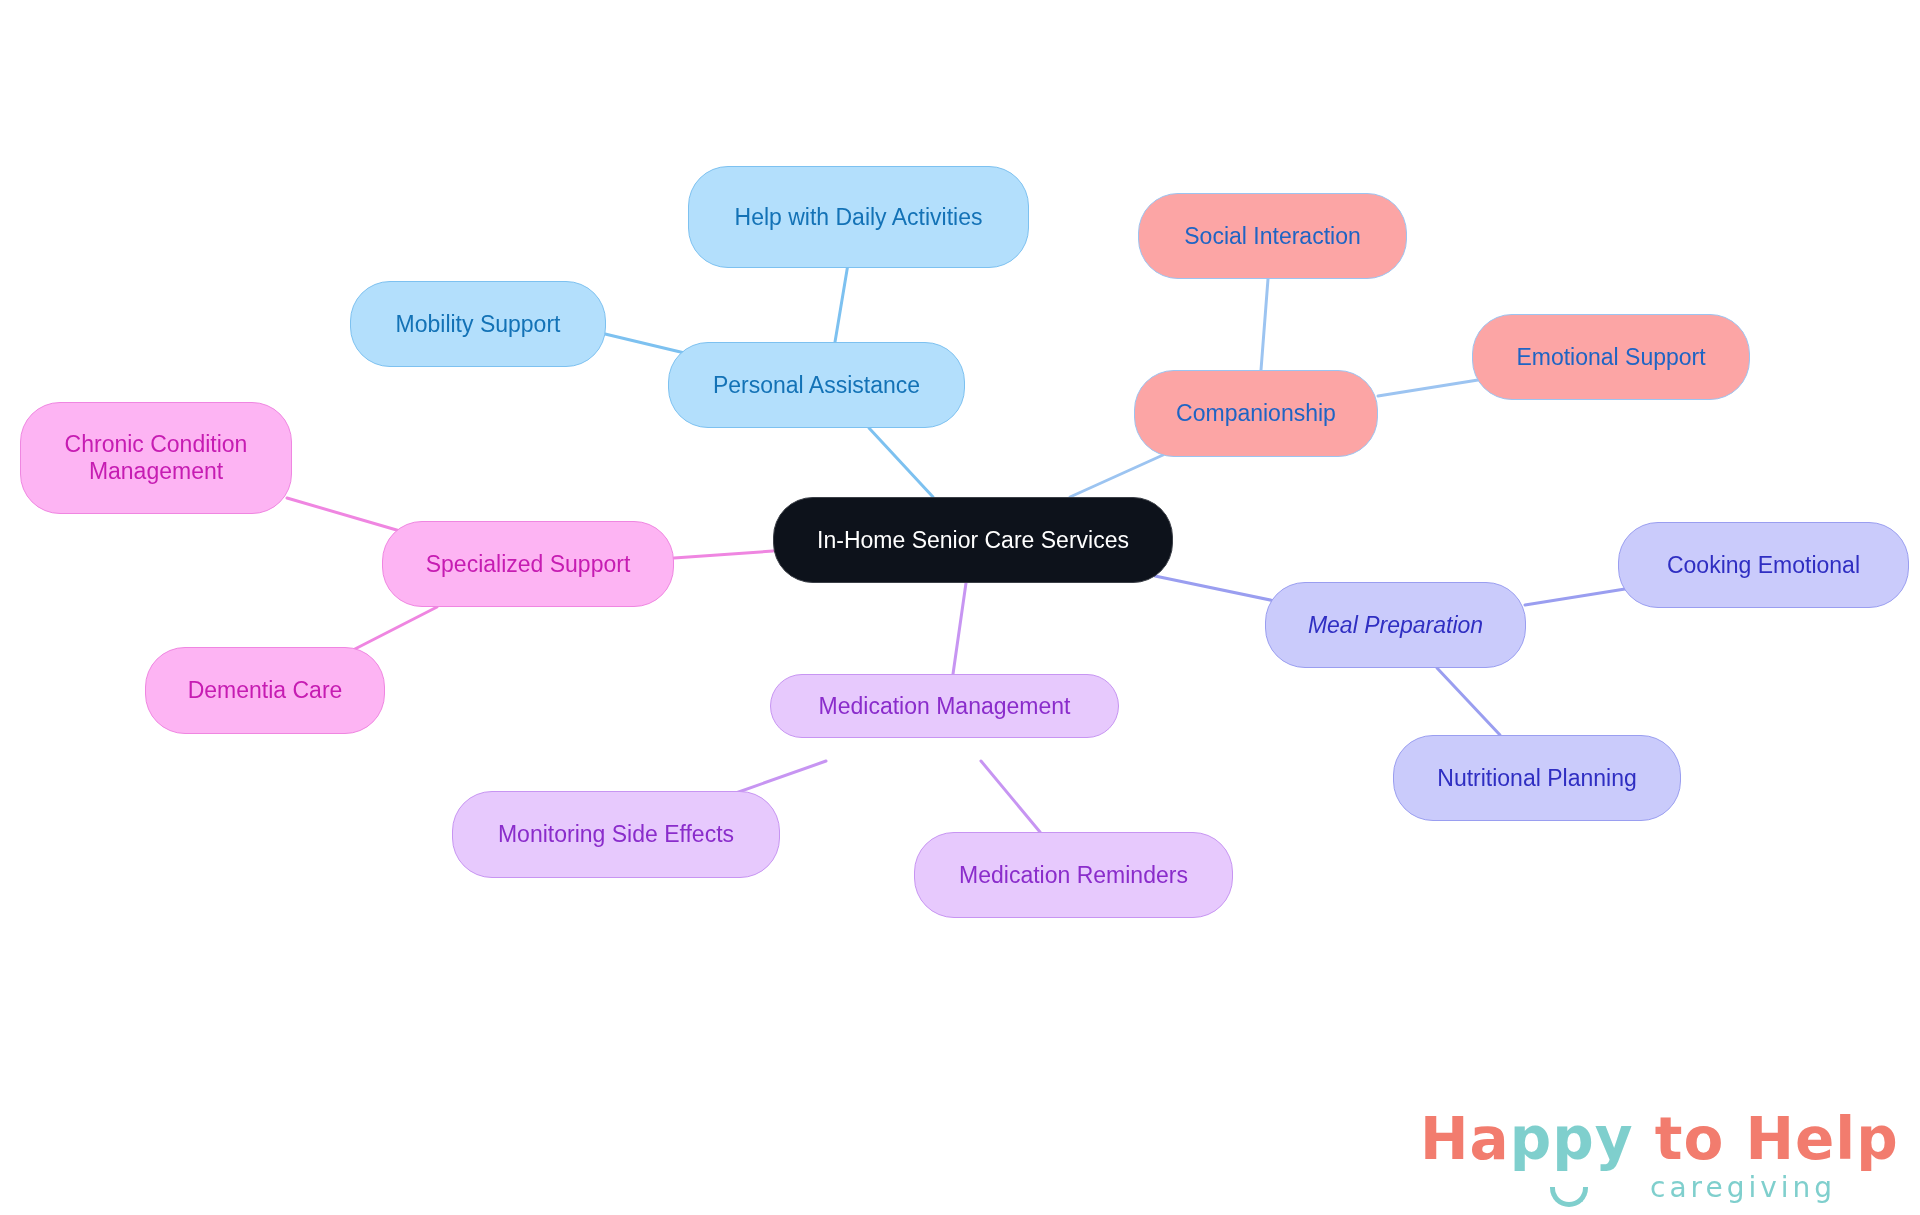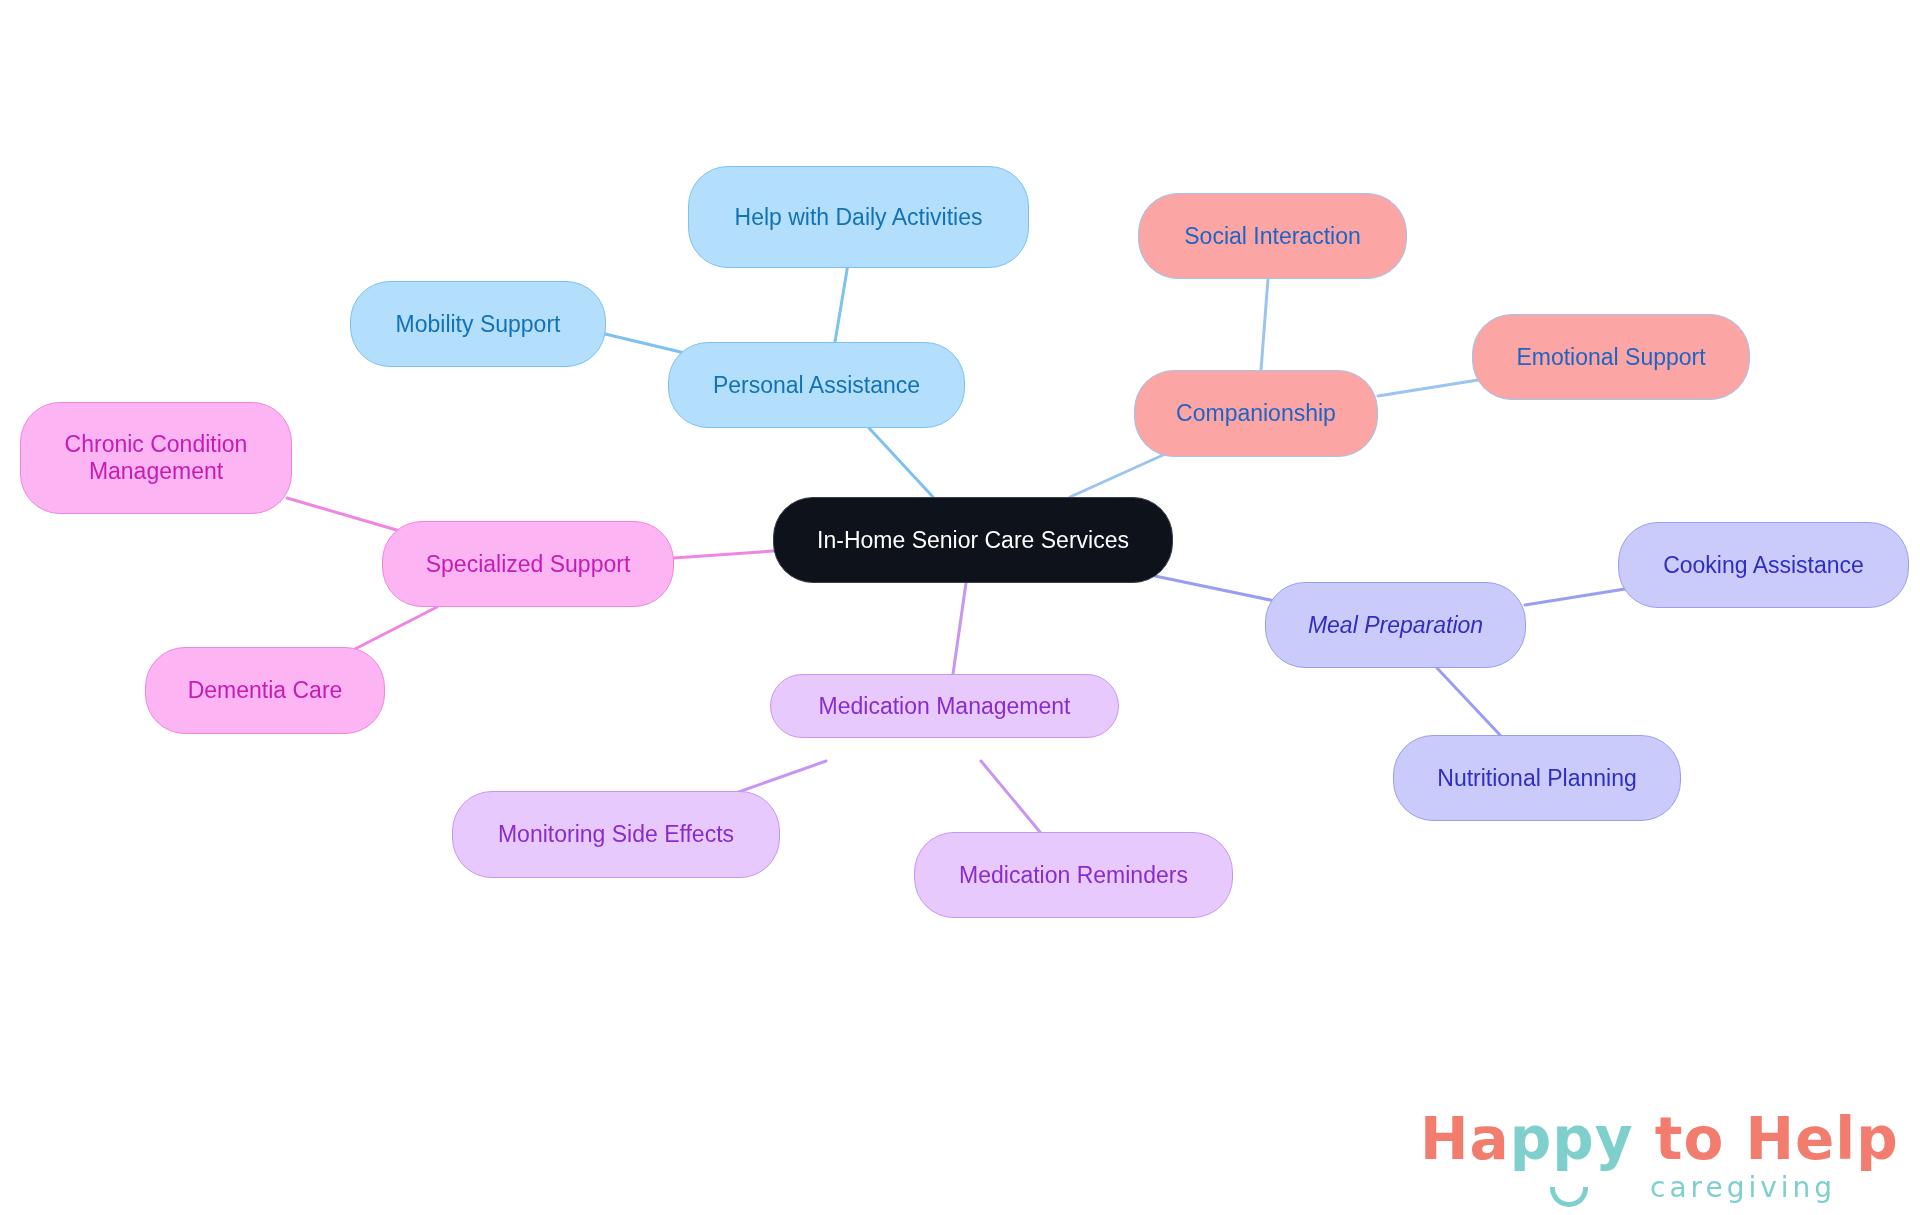--- a/index.html
+++ b/index.html
@@ -72,21 +72,21 @@
   <span>Social Interaction</span>
 </div>
 <div class="node lblue" style="left:1472px;top:314px;width:278px;height:86px;text-align:right;">
   <span>Emotional Support</span>
 </div>
 
 <div class="node indigo" style="left:1265px;top:582px;width:261px;height:86px;font-style:italic;">
   <span>Meal Preparation</span>
 </div>
 <div class="node indigo" style="left:1618px;top:522px;width:291px;height:86px;">
-  <span>Cooking Assistance</span>
+  <span>Cooking Emotional</span>
 </div>
 <div class="node indigo" style="left:1393px;top:735px;width:288px;height:86px;">
   <span>Nutritional Planning</span>
 </div>
 
 <div class="node violet" style="left:770px;top:674px;width:349px;height:64px;">
   <span>Medication Management</span>
 </div>
 <div class="node violet" style="left:452px;top:791px;width:328px;height:87px;">
   <span>Monitoring Side Effects</span>

